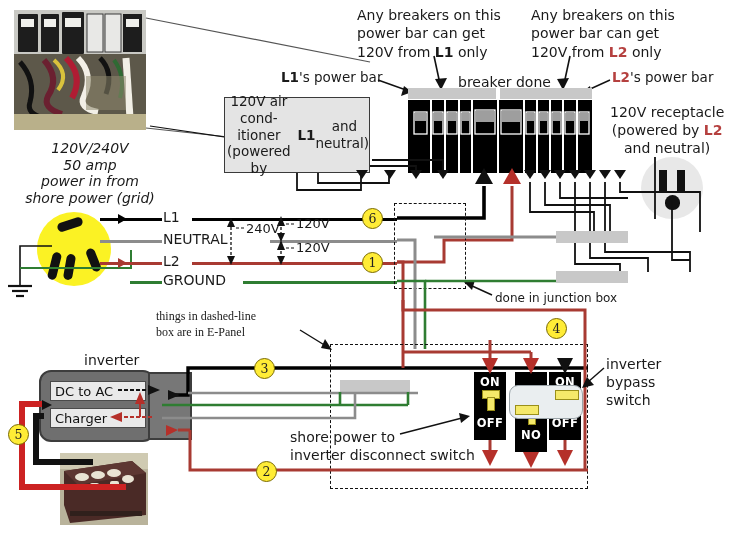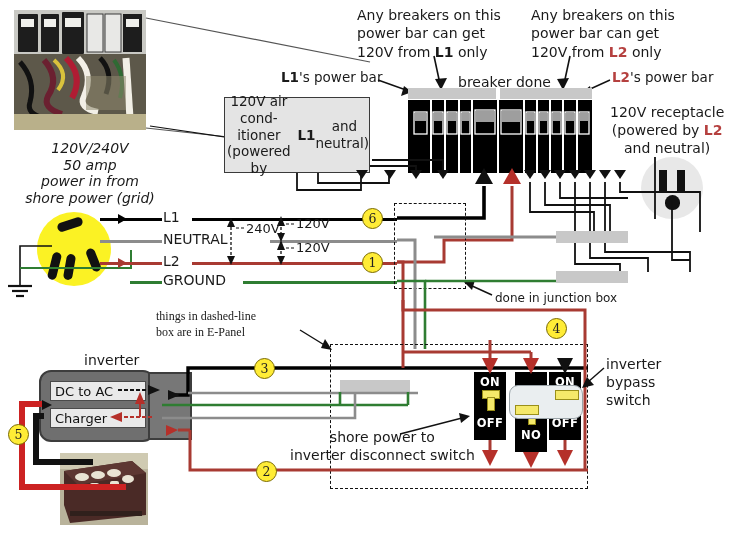--- a/index.html
+++ b/index.html
@@ -432,21 +432,21 @@
   </svg>
 
   <div class="txt" style="left:606px;top:355px;font-size:14px;white-space:pre-line;line-height:1.3;">inverter
 bypass
 switch</div>
   <svg class="ov">
     <line x1="604" y1="368" x2="588" y2="382" stroke="#111" stroke-width="1.4"></line>
     <polygon points="582,388 587,377 594,385" fill="#111"></polygon>
   </svg>
 
-  <div class="txt" style="left:290px;top:428px;font-size:14px;white-space:pre-line;line-height:1.3;text-align:center;">shore power to
+  <div class="txt" style="left:290px;top:428px;font-size:14px;white-space:pre-line;line-height:1.3;">shore power to
 inverter disconnect switch</div>
   <svg class="ov">
     <line x1="400" y1="434" x2="462" y2="418" stroke="#111" stroke-width="1.4"></line>
     <polygon points="470,416 459,413 461,423" fill="#111"></polygon>
   </svg>
 
   <div class="cnum" style="left:362px;top:208px;">6</div>
   <div class="cnum" style="left:362px;top:252px;">1</div>
   <div class="cnum" style="left:546px;top:318px;">4</div>
   <div class="cnum" style="left:254px;top:358px;">3</div>

